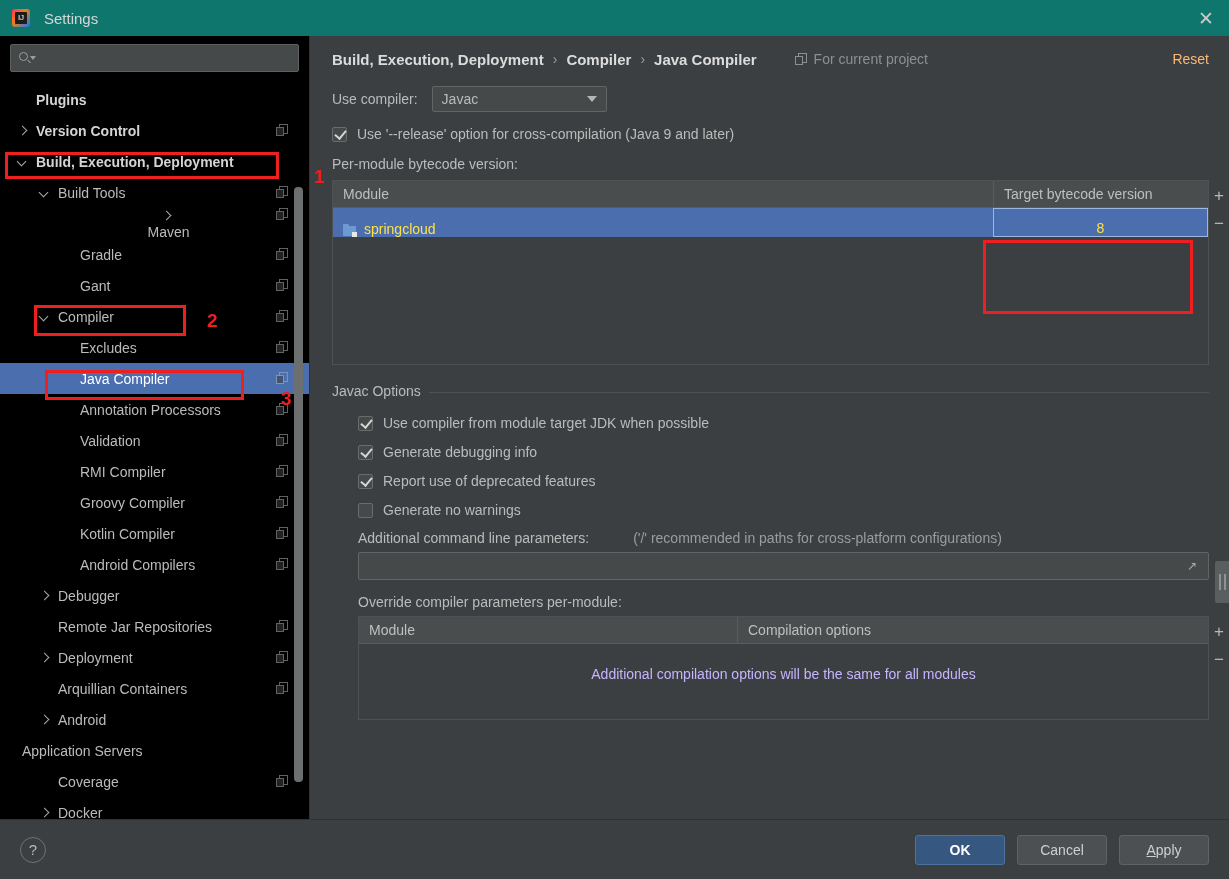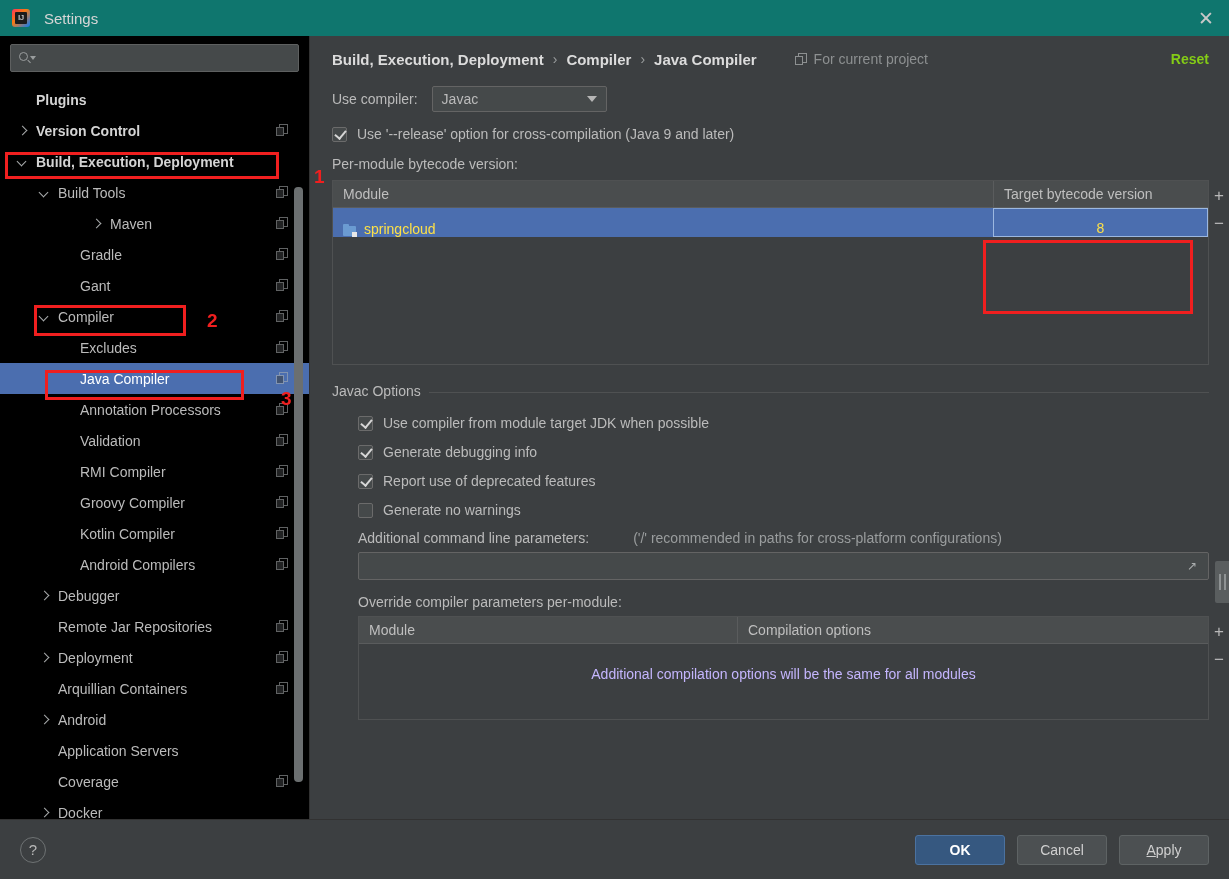--- a/index.html
+++ b/index.html
@@ -250,23 +250,23 @@
     position: absolute; left: 3px; top: 0;
     width: 9px; height: 10px; border: 1px solid #8d9091;
   }
   .scope-icon .front {
     position: absolute; left: 0; top: 3px;
     width: 8px; height: 9px; border: 1px solid #8d9091; background: #3c3f41;
   }
   .reset-link {
     position: absolute;
     right: 0;
-    color: #84cc16;
-    font-size: 14px;
-    font-weight: bold;
+    color: #fdba74;
+    font-size: 14px;
+    font-weight: normal;
   }
 
   .row {
     display: flex;
     align-items: center;
     margin-top: 14px;
   }
   .lbl { color: #bbbbbb; font-size: 14px; }
 
   .combo {
@@ -574,21 +574,21 @@
           <span class="tree-label bold" style="margin-left: 6px;">Build, Execution, Deployment</span>
         </div>
         <div class="tree-item" style="padding-left: 36px;">
           <span class="tree-arrow down"></span>
           <span class="tree-label" style="margin-left: 6px;">Build Tools</span>
           <span class="copy-icon">
             <span class="back"></span>
             <span class="front"></span>
           </span>
         </div>
-        <div class="tree-item" style="padding-left: 88px;">
+        <div class="tree-item" style="padding-left: 50px; flex-direction: column;">
           <span class="tree-arrow right"></span>
           <span class="tree-label" style="margin-left: 6px;">Maven</span>
           <span class="copy-icon">
             <span class="back"></span>
             <span class="front"></span>
           </span>
         </div>
         <div class="tree-item" style="padding-left: 58px;">
           <span class="tree-arrow"></span>
           <span class="tree-label" style="margin-left: 6px;">Gradle</span>
@@ -702,21 +702,21 @@
           <span class="tree-label" style="margin-left: 6px;">Arquillian Containers</span>
           <span class="copy-icon">
             <span class="back"></span>
             <span class="front"></span>
           </span>
         </div>
         <div class="tree-item" style="padding-left: 36px;">
           <span class="tree-arrow right"></span>
           <span class="tree-label" style="margin-left: 6px;">Android</span>
         </div>
-        <div class="tree-item" style="padding-left: 36px; text-align: center;">
+        <div class="tree-item" style=" text-align: center;">
           <span class="tree-arrow"></span>
           <span class="tree-label" style="margin-left: 6px;">Application Servers</span>
         </div>
         <div class="tree-item" style="padding-left: 36px;">
           <span class="tree-arrow"></span>
           <span class="tree-label" style="margin-left: 6px;">Coverage</span>
           <span class="copy-icon">
             <span class="back"></span>
             <span class="front"></span>
           </span>

